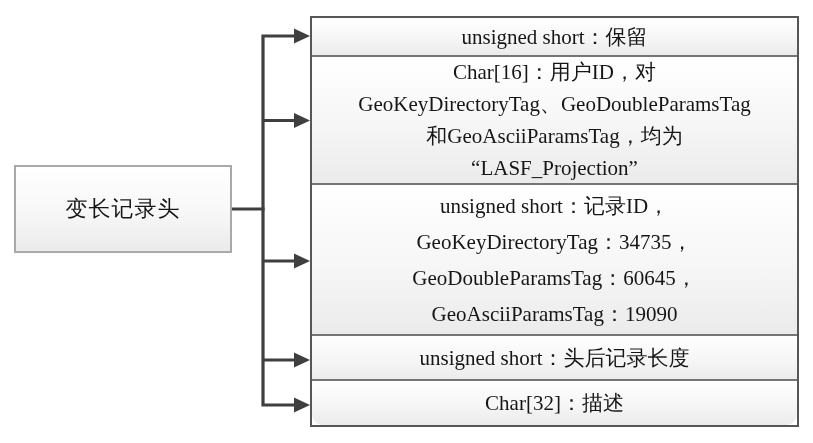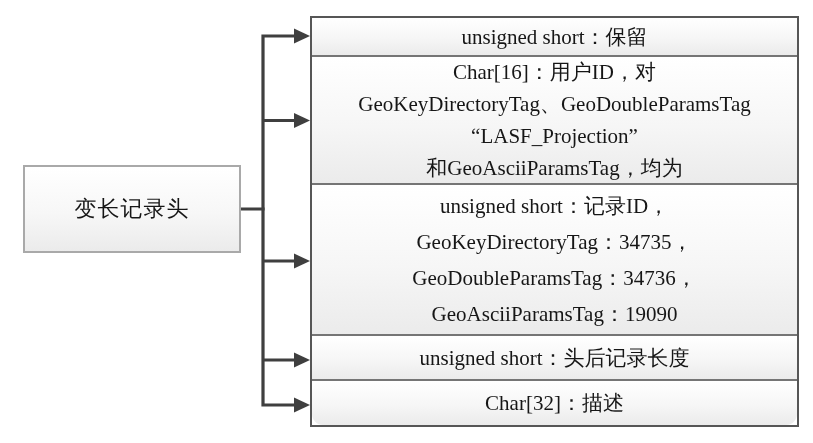--- a/index.html
+++ b/index.html
@@ -21,21 +21,20 @@
   .root-box {
     position: absolute;
     left: 14px; top: 165px;
     width: 218px; height: 88px;
     box-sizing: border-box;
     border: 2px solid #a9a9a9;
     background: linear-gradient(#ffffff 0%, #f7f7f7 55%, #ebebeb 100%);
     display: flex; align-items: center; justify-content: center;
     font-size: 22px;
     letter-spacing: 1px;
-    margin-left: 9px;
   }
   .field-table {
     position: absolute;
     left: 310px; top: 16px;
     width: 489px; height: 411px;
     box-sizing: border-box;
     border: 2px solid #565656;
   }
   .field-row {
     box-sizing: border-box;
@@ -77,28 +76,28 @@
 
   <div class="field-table">
 
     <div class="field-row r0">
       <div class="line">unsigned short：保留</div>
     </div>
 
     <div class="field-row r1">
       <div class="line">Char[16]：用户ID，对</div>
       <div class="line">GeoKeyDirectoryTag、GeoDoubleParamsTag</div>
+      <div class="line">和GeoAsciiParamsTag，均为</div>
       <div class="line">“LASF_Projection”</div>
-      <div class="line">和GeoAsciiParamsTag，均为</div>
     </div>
 
     <div class="field-row r2">
       <div class="line">unsigned short：记录ID，</div>
       <div class="line">GeoKeyDirectoryTag：34735，</div>
-      <div class="line">GeoDoubleParamsTag：34736，</div>
+      <div class="line">GeoDoubleParamsTag：60645，</div>
       <div class="line">GeoAsciiParamsTag：19090</div>
     </div>
 
     <div class="field-row r3">
       <div class="line">unsigned short：头后记录长度</div>
     </div>
 
     <div class="field-row r4 last">
       <div class="line">Char[32]：描述</div>
     </div>

